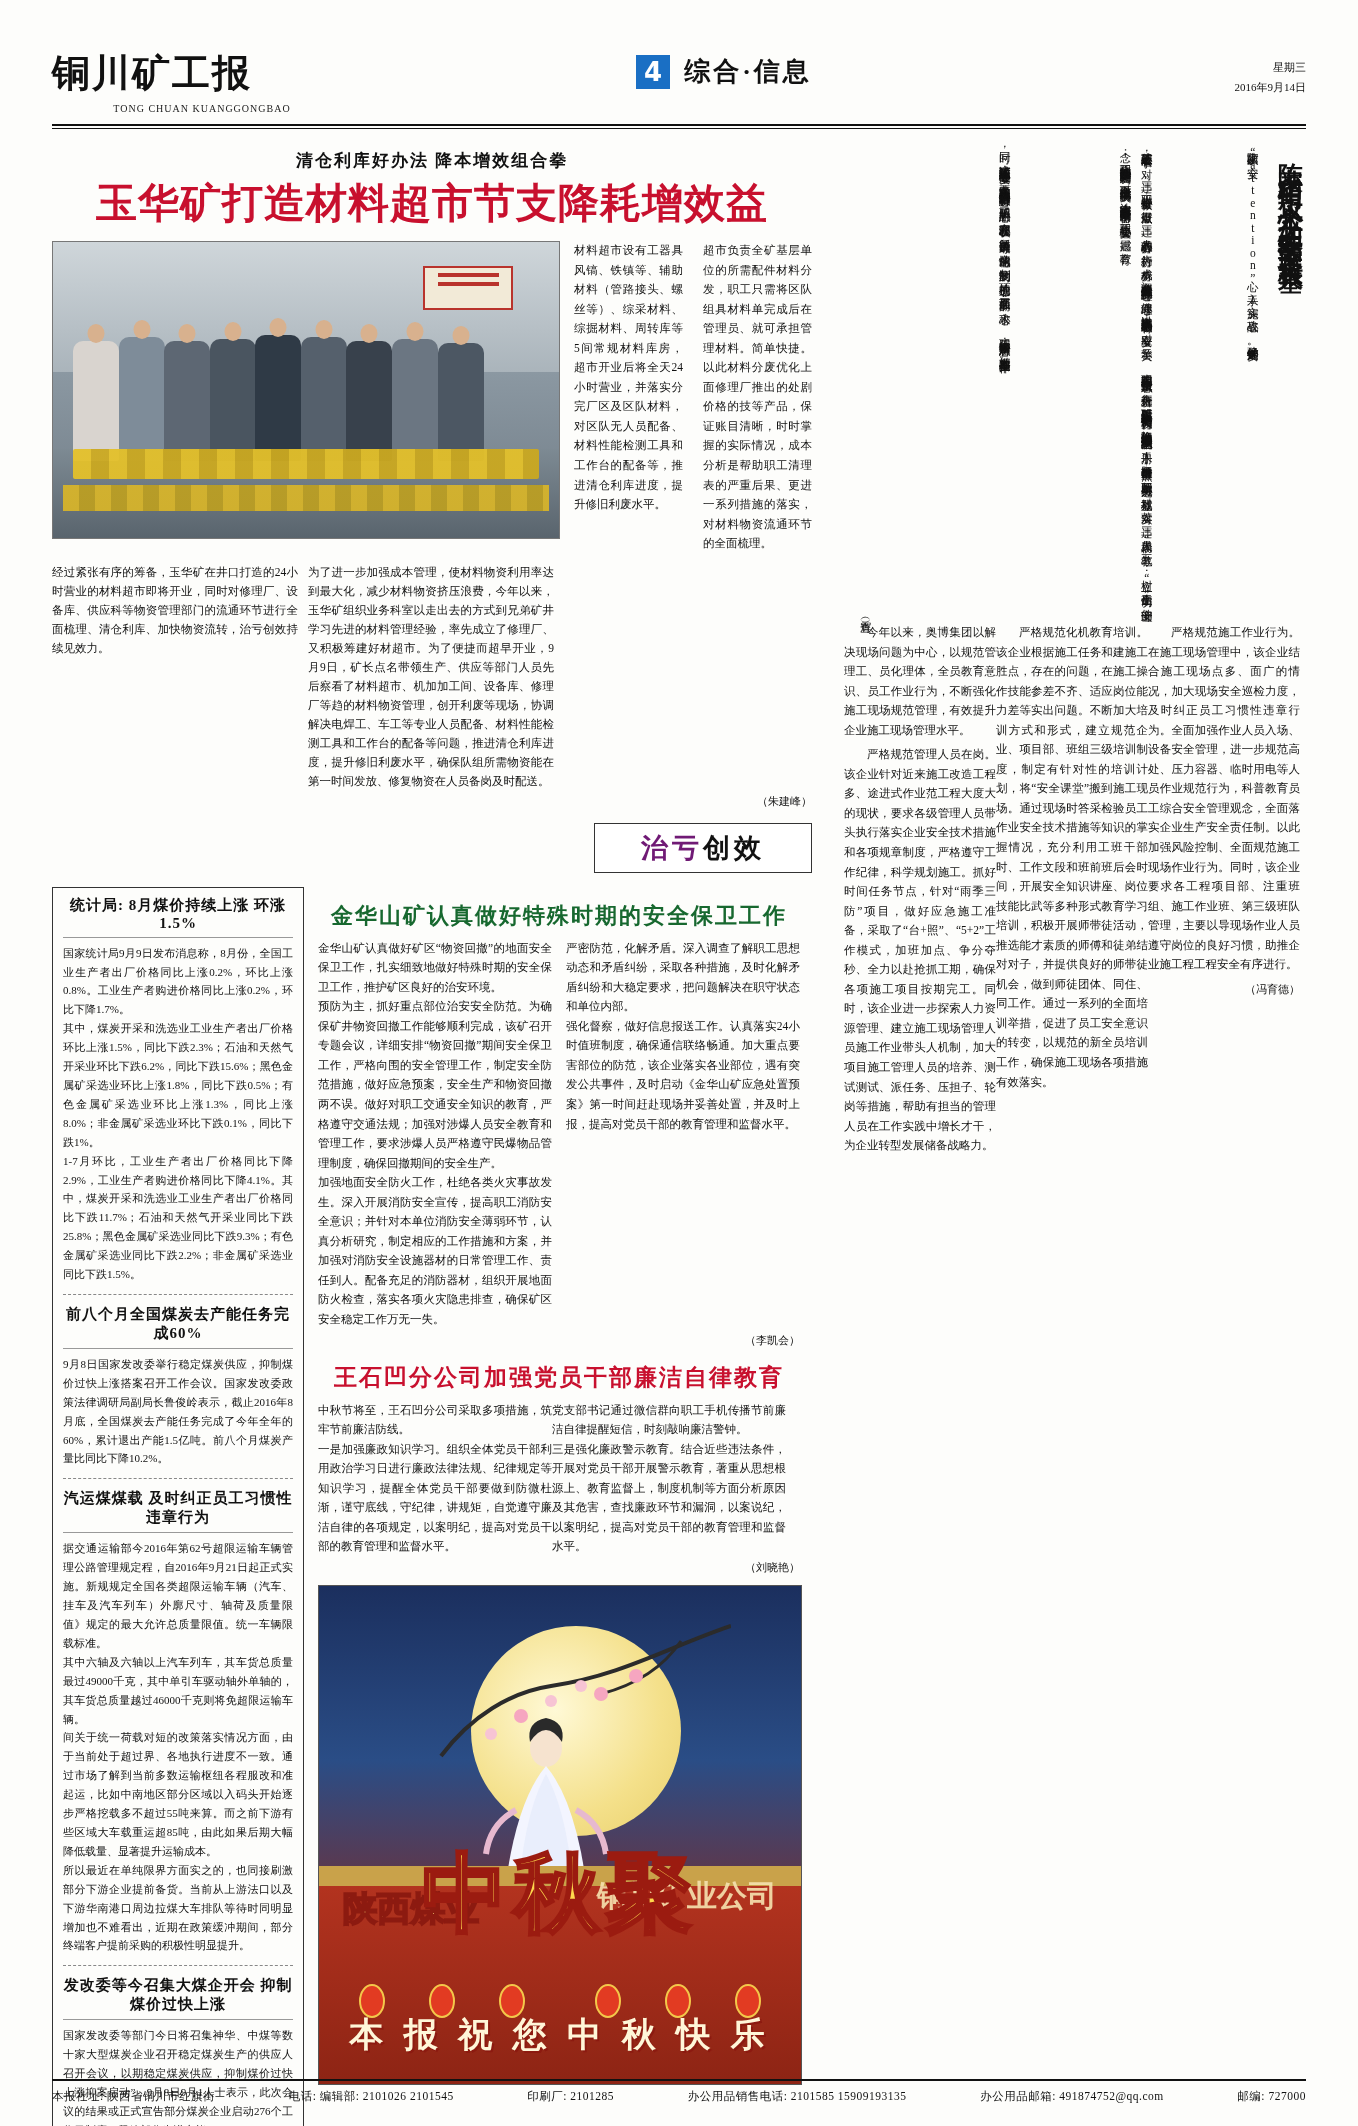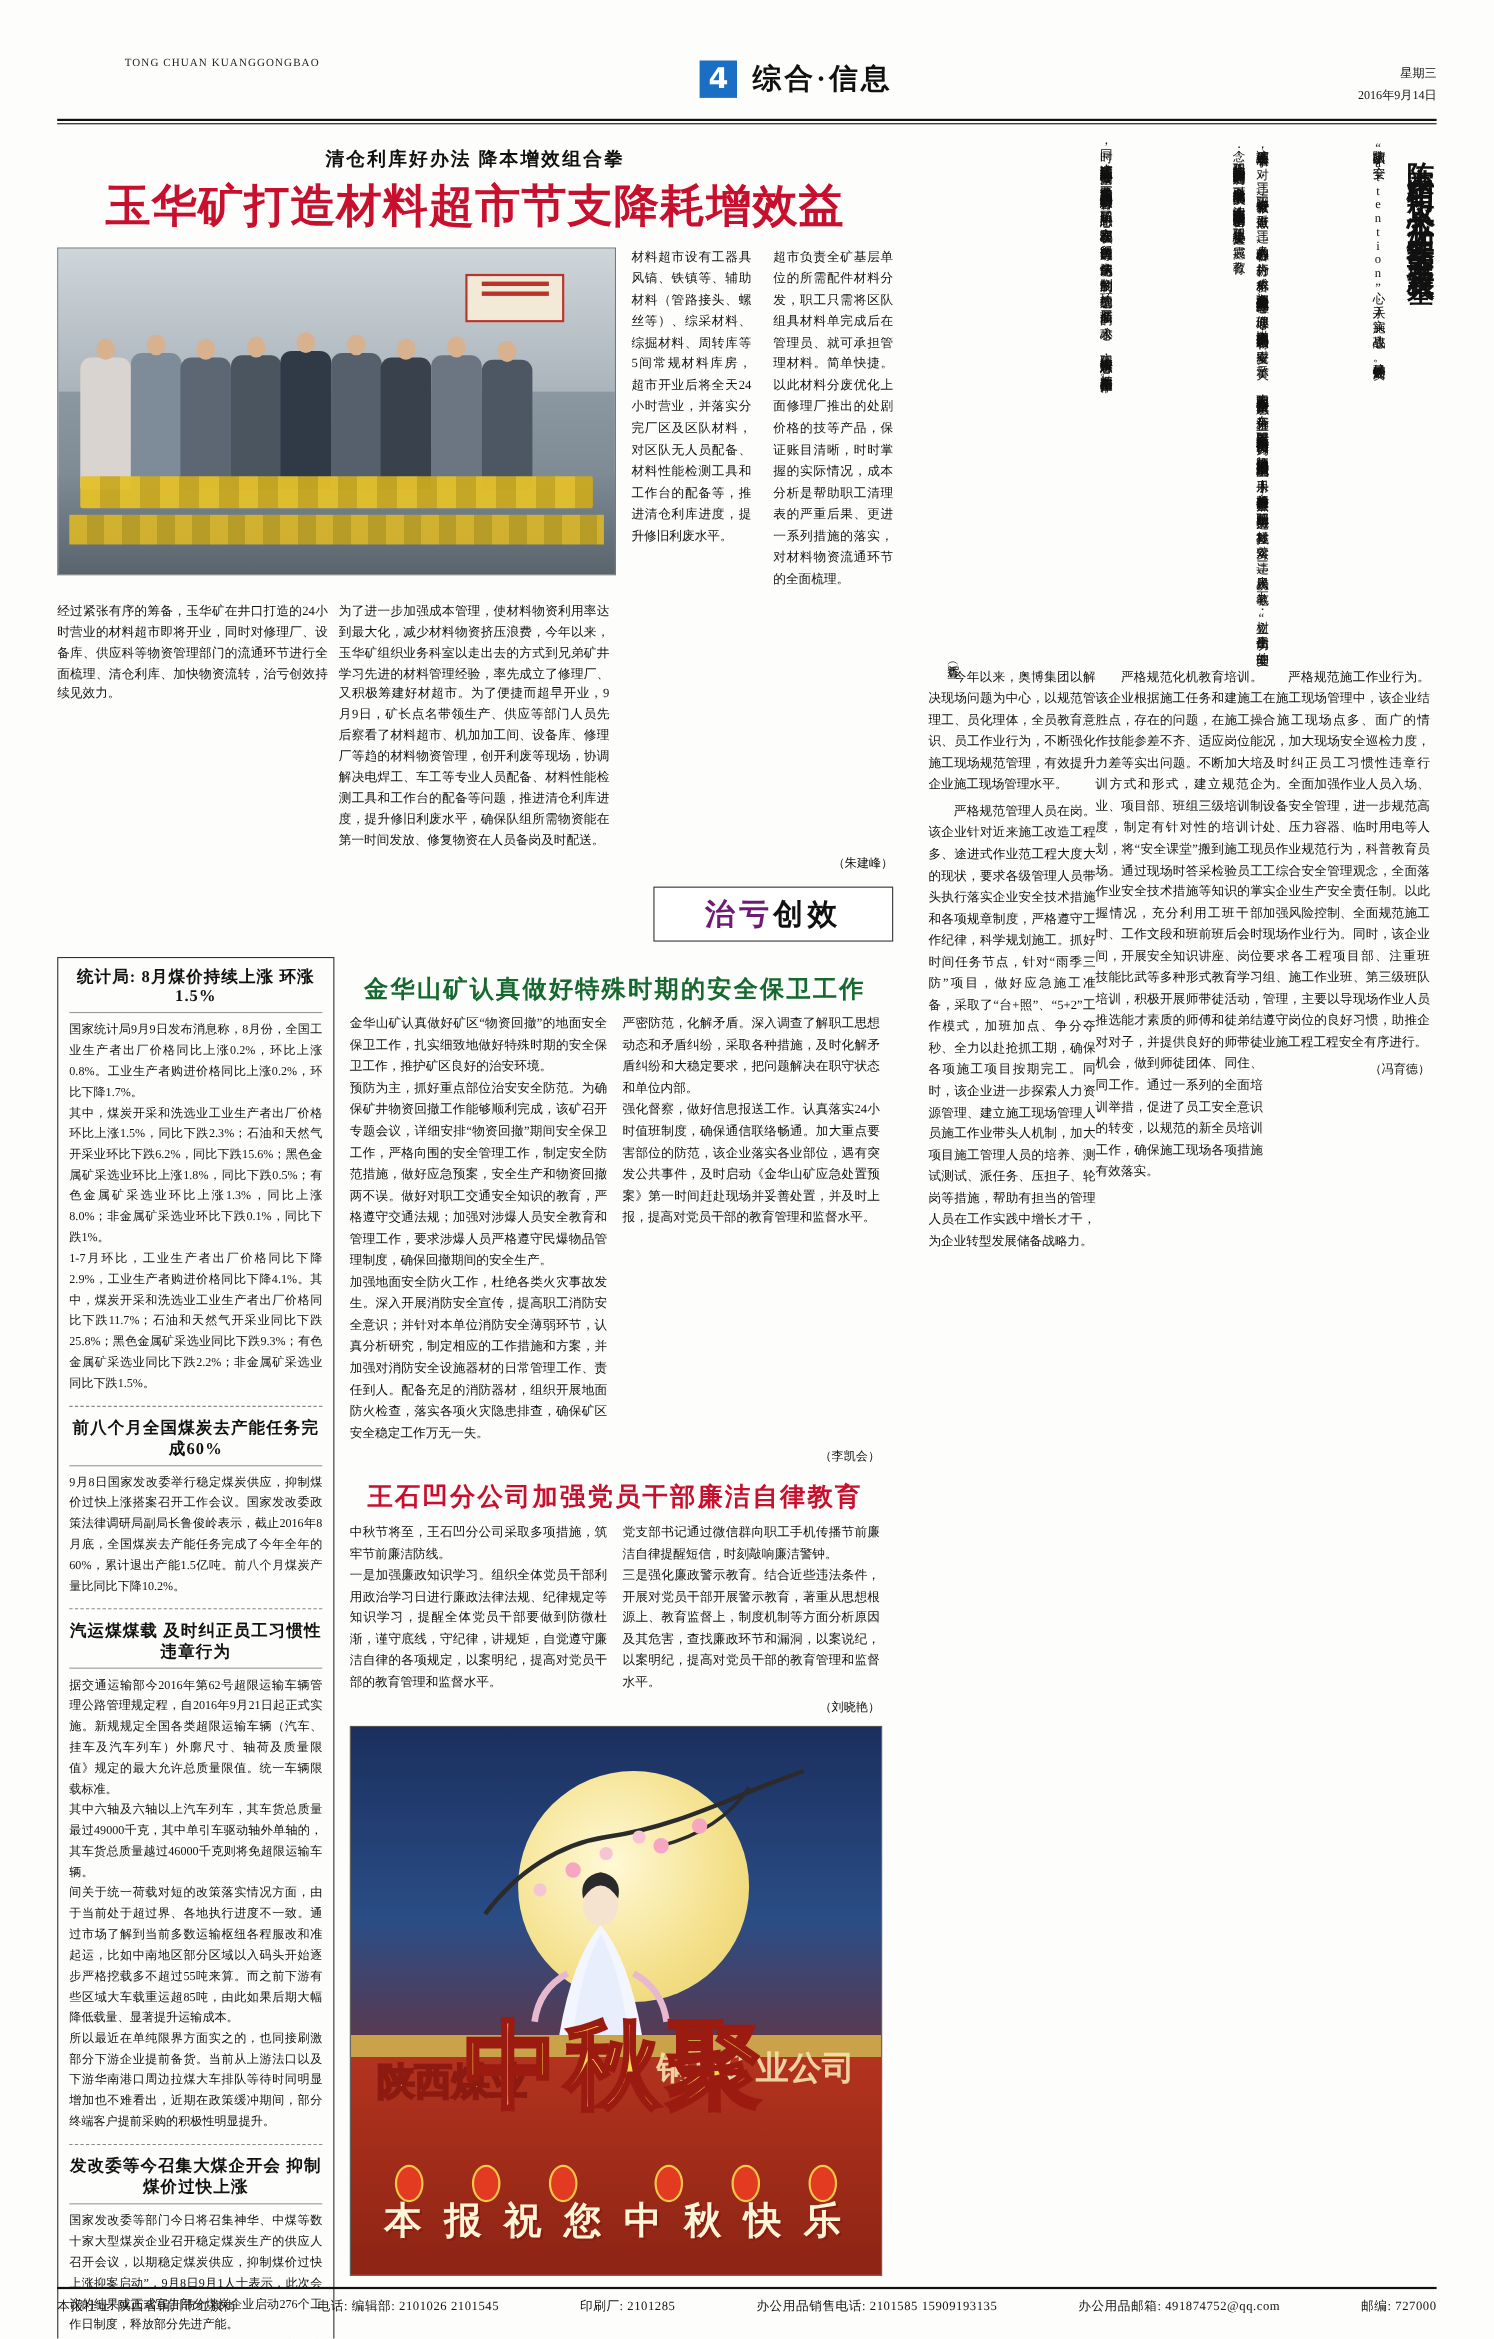--- a/index.html
+++ b/index.html
@@ -125,20 +125,21 @@
     font-size:11.5px;display:flex;justify-content:space-between;letter-spacing:0.5px;
   }
 </style>
 </head>
 <body>
 
 <div class="page">
 
   <div class="masthead">
     <div class="mh-left">
+      <div class="mh-title">铜川矿工报</div>
       <div class="mh-pinyin">TONG CHUAN KUANGGONGBAO</div>
     </div>
     <div class="mh-center">
       <span class="pagenum">4</span>
       <span class="section-title">综合·信息</span>
     </div>
     <div class="mh-right">
       <div>星期三</div>
       <div>2016年9月14日</div>
     </div>
@@ -252,21 +253,21 @@
           <div style="display:flex;gap:14px;">
             <div class="tcol" style="width:234px;white-space:pre-line;">金华山矿认真做好矿区“物资回撤”的地面安全保卫工作，扎实细致地做好特殊时期的安全保卫工作，推护矿区良好的治安环境。
 预防为主，抓好重点部位治安安全防范。为确保矿井物资回撤工作能够顺利完成，该矿召开专题会议，详细安排“物资回撤”期间安全保卫工作，严格向围的安全管理工作，制定安全防范措施，做好应急预案，安全生产和物资回撤两不误。做好对职工交通安全知识的教育，严格遵守交通法规；加强对涉爆人员安全教育和管理工作，要求涉爆人员严格遵守民爆物品管理制度，确保回撤期间的安全生产。
 加强地面安全防火工作，杜绝各类火灾事故发生。深入开展消防安全宣传，提高职工消防安全意识；并针对本单位消防安全薄弱环节，认真分析研究，制定相应的工作措施和方案，并加强对消防安全设施器材的日常管理工作、责任到人。配备充足的消防器材，组织开展地面防火检查，落实各项火灾隐患排查，确保矿区安全稳定工作万无一失。</div>
             <div class="tcol" style="width:234px;white-space:pre-line;">严密防范，化解矛盾。深入调查了解职工思想动态和矛盾纠纷，采取各种措施，及时化解矛盾纠纷和大稳定要求，把问题解决在职守状态和单位内部。
 强化督察，做好信息报送工作。认真落实24小时值班制度，确保通信联络畅通。加大重点要害部位的防范，该企业落实各业部位，遇有突发公共事件，及时启动《金华山矿应急处置预案》第一时间赶赴现场并妥善处置，并及时上报，提高对党员干部的教育管理和监督水平。</div>
           </div>
           <div class="sig">（李凯会）</div>
 
           <div class="red-h">王石凹分公司加强党员干部廉洁自律教育</div>
-          <div style="display:flex;gap:14px;align-items:center;">
+          <div style="display:flex;align-items:center;">
             <div class="tcol" style="width:234px;white-space:pre-line;">中秋节将至，王石凹分公司采取多项措施，筑牢节前廉洁防线。
 一是加强廉政知识学习。组织全体党员干部利用政治学习日进行廉政法律法规、纪律规定等知识学习，提醒全体党员干部要做到防微杜渐，谨守底线，守纪律，讲规矩，自觉遵守廉洁自律的各项规定，以案明纪，提高对党员干部的教育管理和监督水平。</div>
             <div class="tcol" style="width:234px;white-space:pre-line;">党支部书记通过微信群向职工手机传播节前廉洁自律提醒短信，时刻敲响廉洁警钟。
 三是强化廉政警示教育。结合近些违法条件，开展对党员干部开展警示教育，著重从思想根源上、教育监督上，制度机制等方面分析原因及其危害，查找廉政环节和漏洞，以案说纪，以案明纪，提高对党员干部的教育管理和监督水平。</div>
           </div>
           <div class="sig">（刘晓艳）</div>
 
           <div class="poster">
             <div class="moon"></div>
             <div class="branch">

